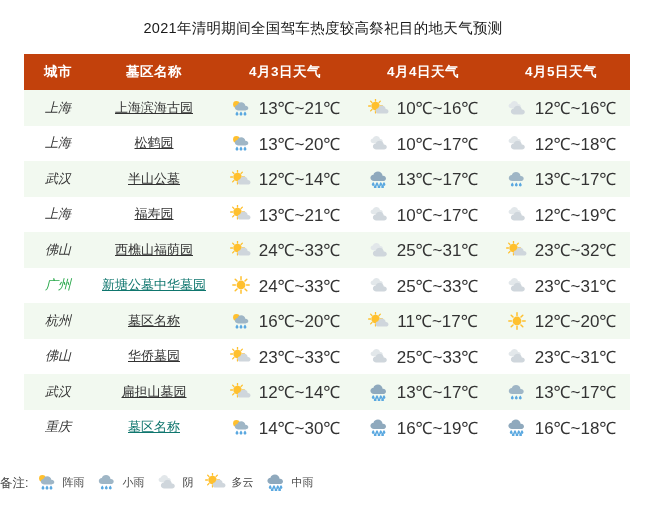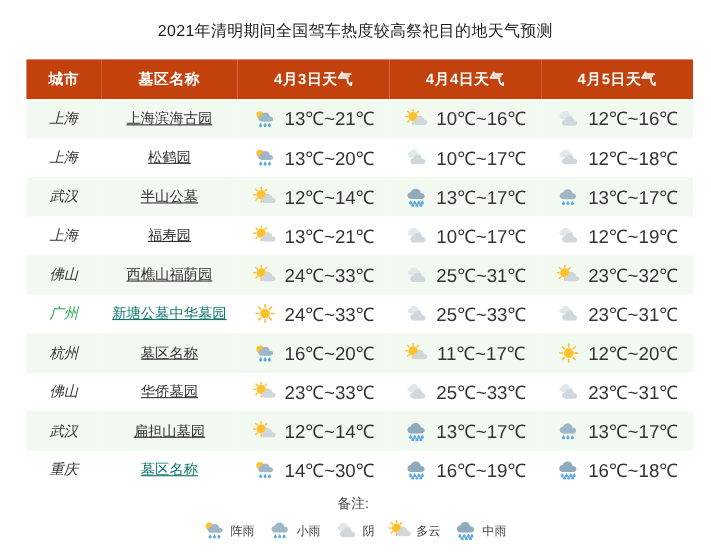--- a/index.html
+++ b/index.html
@@ -81,25 +81,24 @@
     display: inline-block;
   }
   .icon svg { display: block; }
   .footer {
     position: absolute;
     left: 0;
     right: 2px;
     bottom: 26px;
     display: flex;
     align-items: center;
-    justify-content: center;
+    justify-content: flex-start;
     gap: 6px;
     font-size: 12.5px;
     color: #444;
-    flex-direction: column;
   }
   .footer .lbl { margin-right: 2px; }
   .legend-item {
     display: inline-flex;
     align-items: center;
     gap: 4px;
     margin-right: 12px;
   }
   .legend-item:last-child { margin-right: 0; }
   .legend-item .txt { font-size: 11px; color: #444; }

